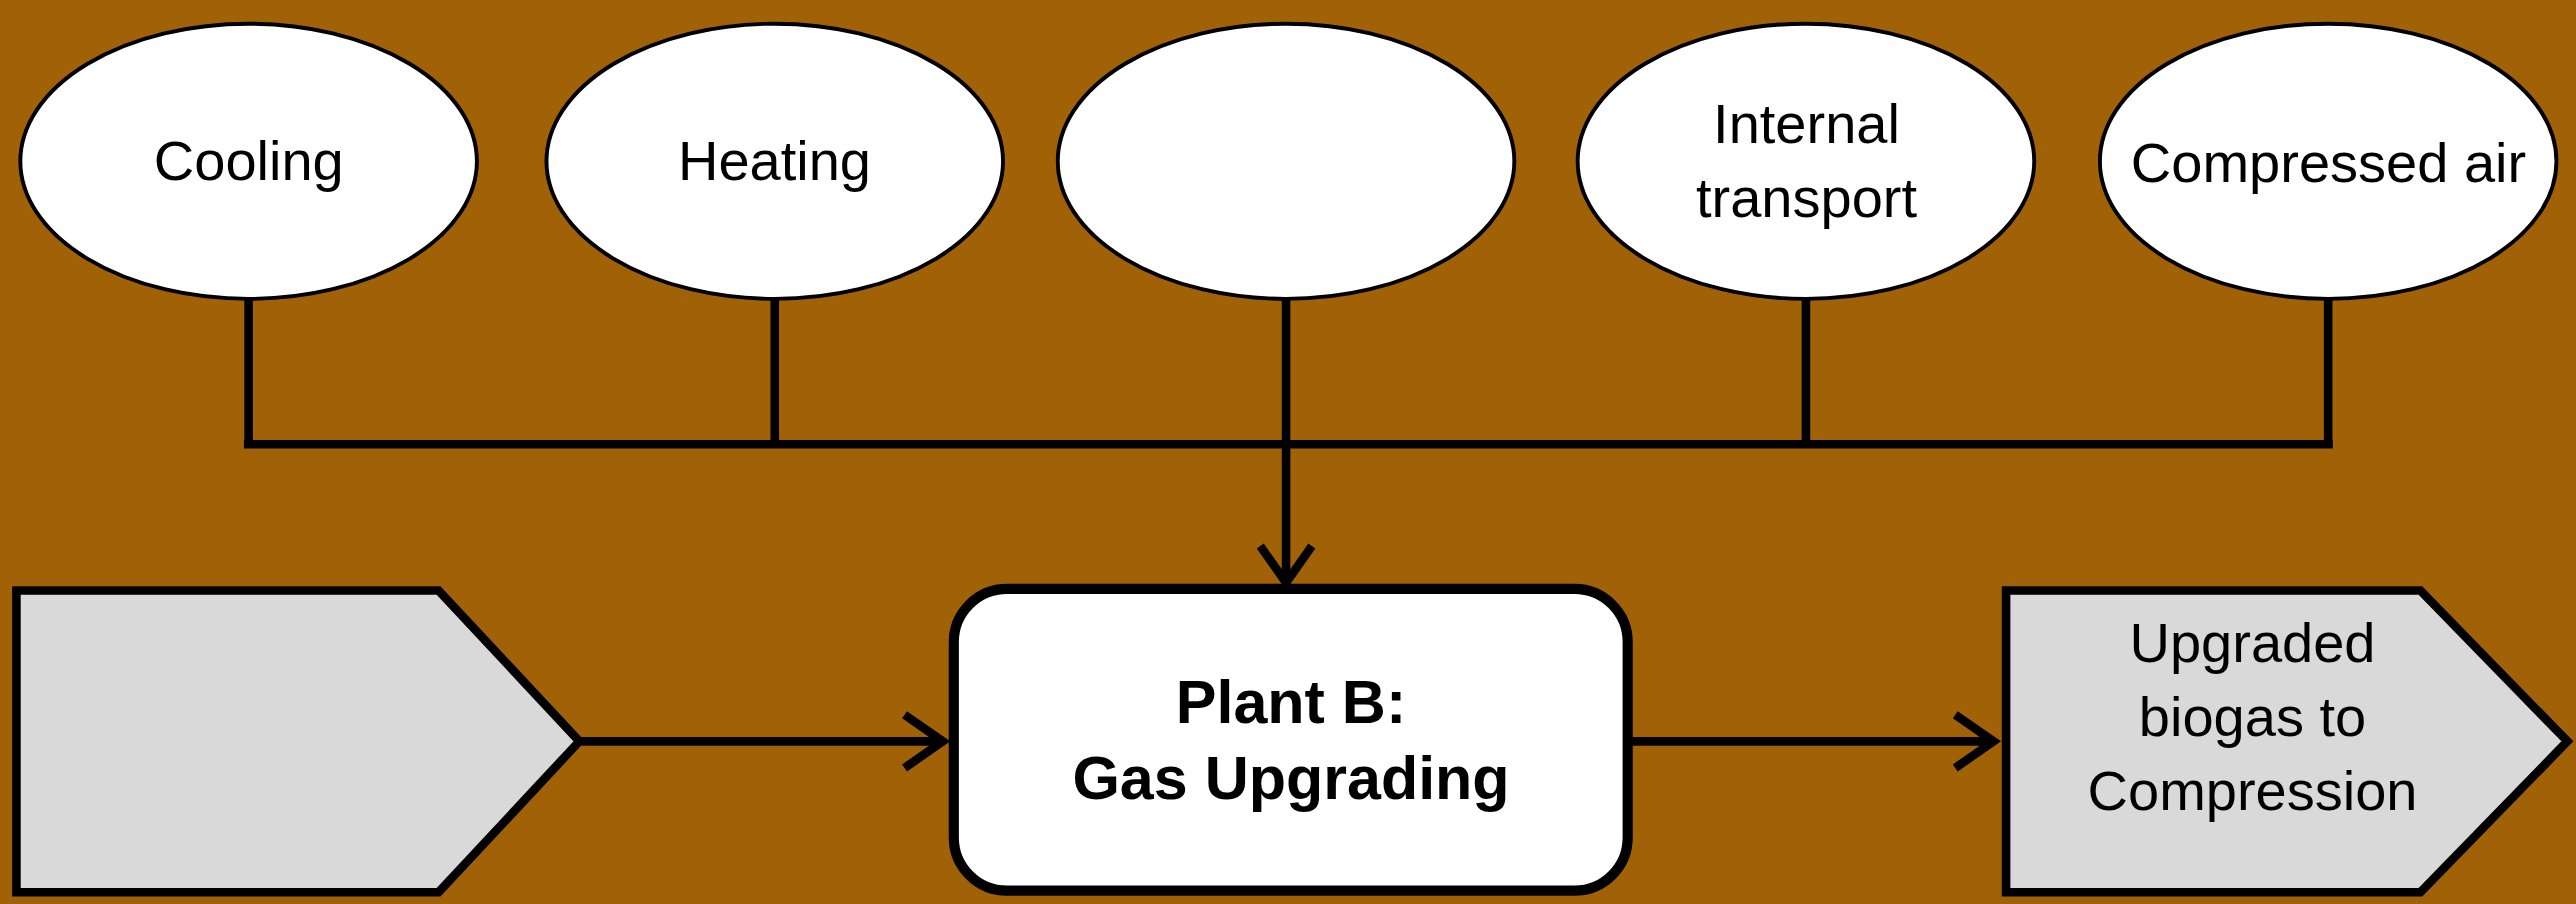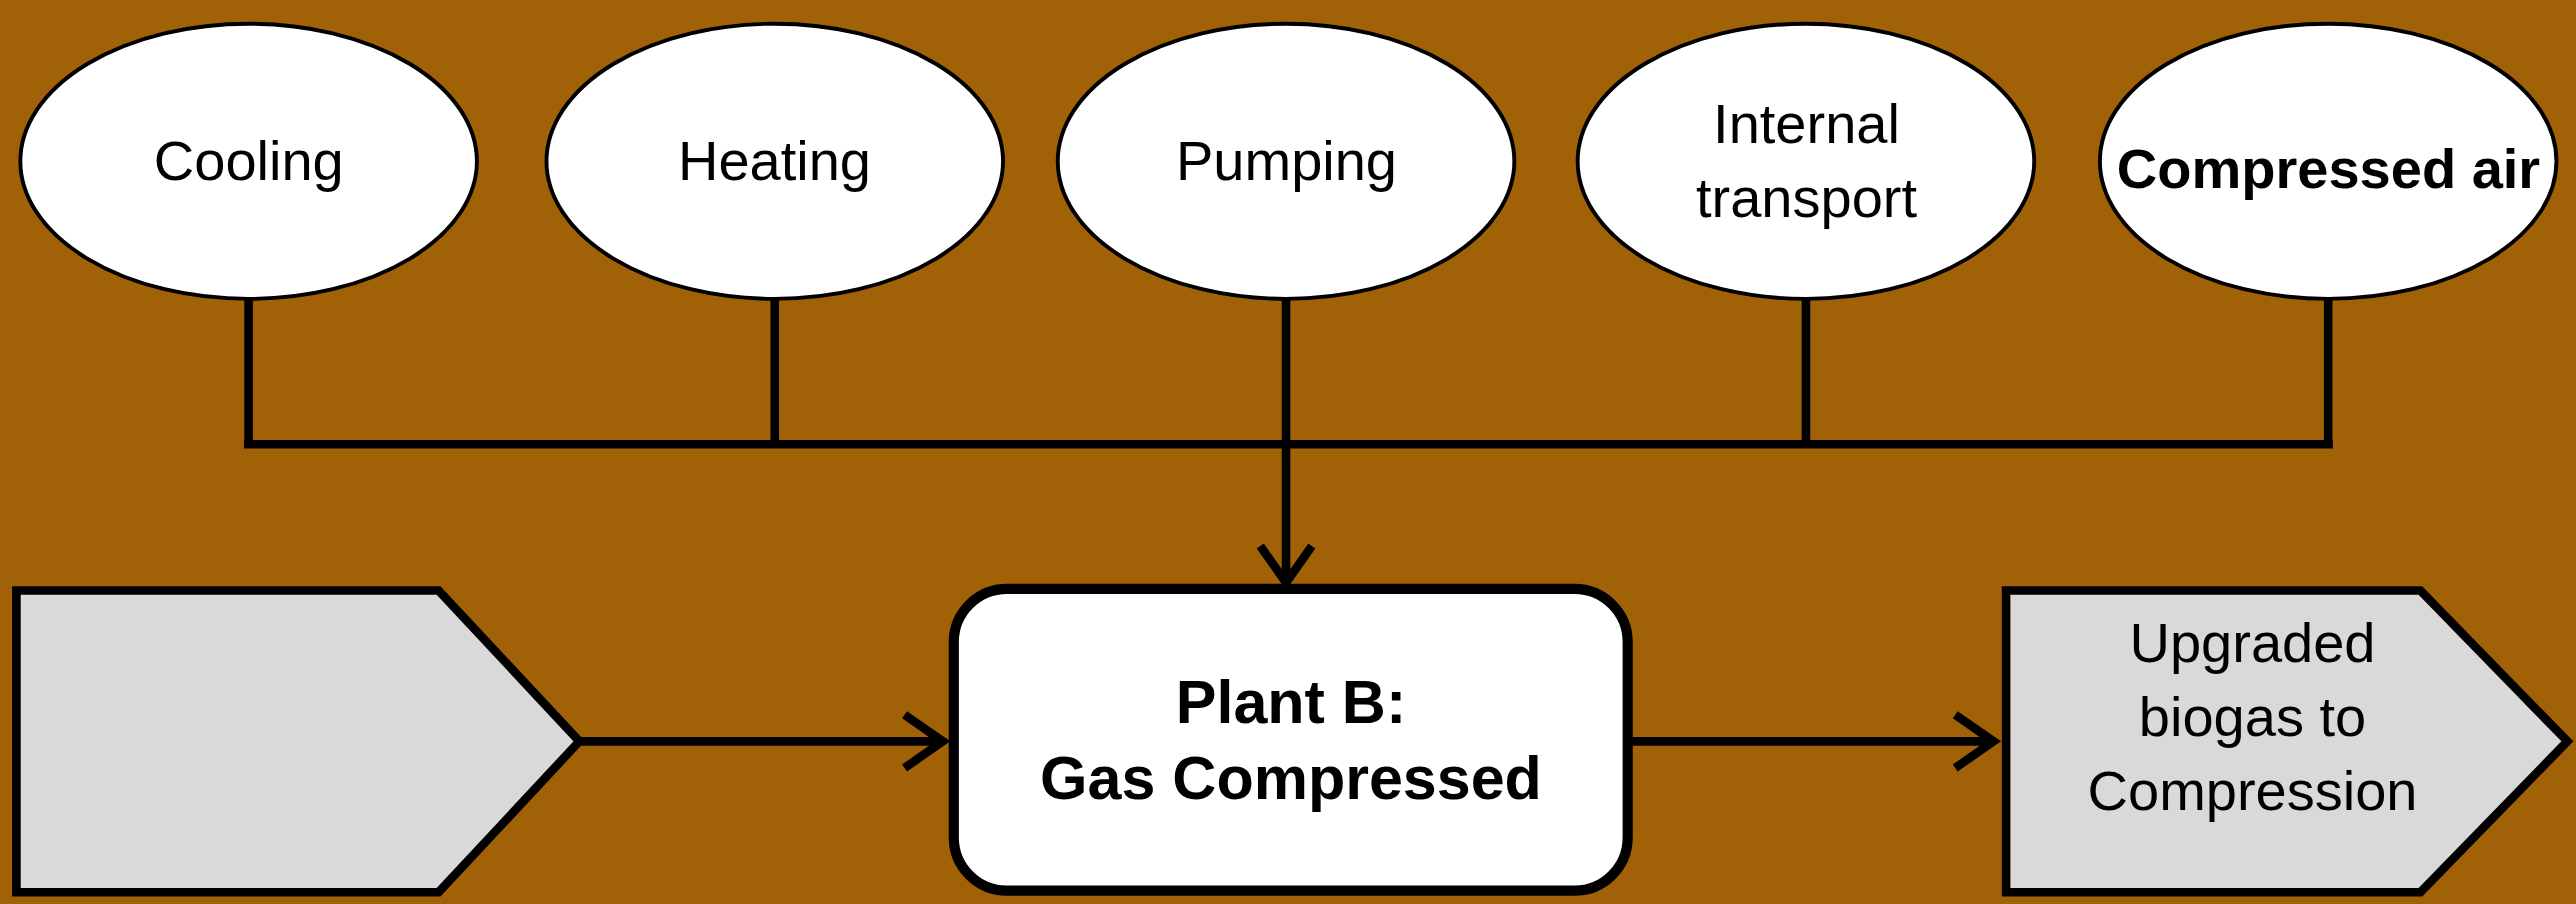--- a/index.html
+++ b/index.html
@@ -88,26 +88,25 @@
     <ellipse class="node" cx="2978" cy="206" rx="292" ry="176" fill="#ffffff"></ellipse>
 
     <polygon class="pentagon" points="21,755 561,755 741,948 561,1141 21,1141" fill="#d9d9d9"></polygon>
     <polygon class="pentagon" points="2566,755 3096,755 3284,948 3096,1141 2566,1141" fill="#d9d9d9"></polygon>
 
     <rect class="process" x="1220" y="753" width="862" height="386" rx="68" ry="68" fill="#ffffff"></rect>
   </svg>
 
   <div class="label" style="left:20.3px;  top:23.5px; width:457px; height:275px;">Cooling</div>
   <div class="label" style="left:546px; top:23.5px; width:457px; height:275px;">Heating</div>
-  <div class="label" style="left:1058px; top:23.5px; width:457px; height:275px;">Pumping</div>
   <div class="label" style="left:1578px; top:23.5px; width:457px; height:275px;">Internal
 transport</div>
-  <div class="label" style="left:2100px; top:31px; width:457px; height:275px;font-weight:bold;">Compressed air</div>
+  <div class="label" style="left:2100px; top:25px; width:457px; height:275px;">Compressed air</div>
 
   <div class="label process-label" style="left:954px; top:589px; width:674px; height:302px;">Plant B:
-Gas Compressed</div>
+Gas Upgrading</div>
 
   <div class="label" style="left:2006px; top:566px; width:493px; height:302px;">Upgraded
 biogas to
 Compression</div>
 
 </div>
 
 
 </body></html>

